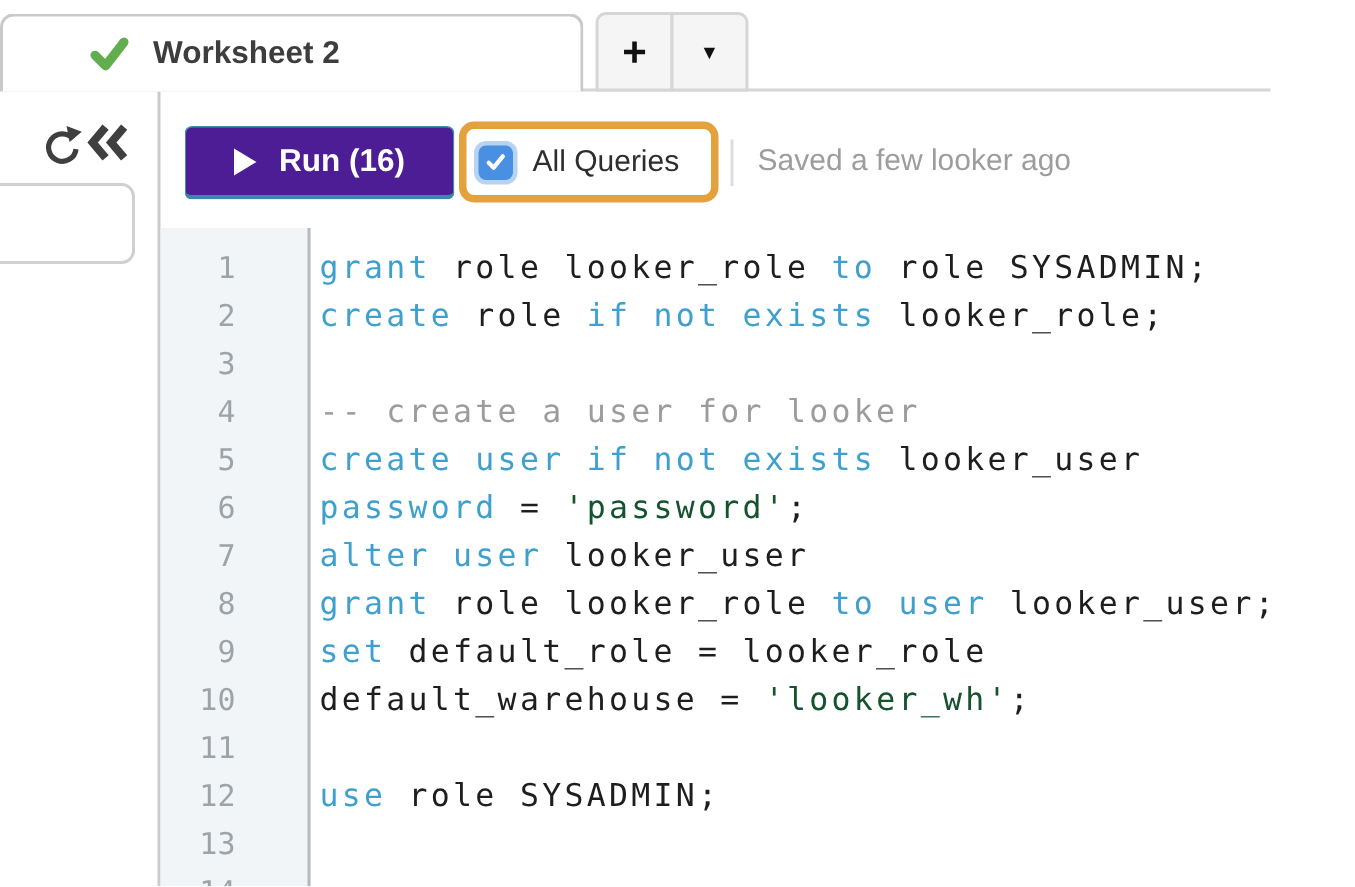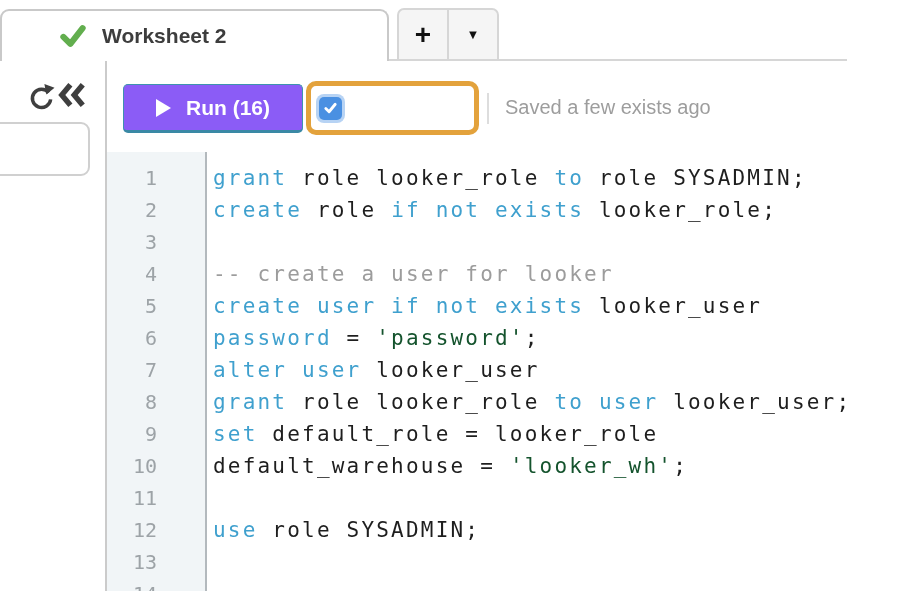--- a/index.html
+++ b/index.html
@@ -15,21 +15,21 @@
   .tab-btns{position:absolute;top:8px;left:397px;height:53px;display:flex;z-index:2;}
   .tbtn{width:52px;height:53px;background:#f5f5f5;border:2px solid #d6d6d6;box-sizing:border-box;
         display:flex;align-items:center;justify-content:center;cursor:pointer;padding:0;}
   .tbtn.plus{border-radius:7px 0 0 0;font-size:28px;font-weight:bold;color:#111;}
   .tbtn.caret{border-radius:0 7px 0 0;margin-left:-2px;font-size:13px;color:#111;}
 
   
   .icon-btn{position:absolute;background:none;border:none;padding:0;cursor:pointer;}
   .refresh-btn{left:28px;top:82px;}
   .collapse-btn{left:58px;top:81px;}
-  .run-btn{position:absolute;left:123px;top:84px;width:180px;height:49px;background:#8b5cf6;
+  .run-btn{position:absolute;left:123px;top:84px;width:180px;height:49px;background:#4c1d95;
            border:1px solid #3E92AF;border-bottom:3px solid #3A89A5;border-radius:5px;
            box-sizing:border-box;display:flex;align-items:center;justify-content:center;gap:15px;cursor:pointer;}
   .run-tri{width:0;height:0;border-left:15px solid #fff;border-top:9px solid transparent;border-bottom:9px solid transparent;}
   .run-label{color:#fff;font-size:21px;font-weight:bold;}
   .annotation-box{position:absolute;left:306px;top:81px;width:173px;height:54px;border:5px solid #E3A23C;
                   border-radius:10px;box-sizing:border-box;display:flex;align-items:center;padding-left:8px;}
   .checkbox{width:23px;height:23px;background:#4A90E2;border-radius:5px;box-shadow:0 0 0 3px #B7D3F4;
             display:flex;align-items:center;justify-content:center;cursor:pointer;flex:none;}
   .cb-label{margin-left:13px;font-size:20px;color:#2e2e2e;cursor:pointer;}
   .saved-divider{position:absolute;left:487px;top:93px;width:2px;height:31px;background:#ddd;}
@@ -92,24 +92,25 @@
     <span class="run-tri"></span>
     <span class="run-label">Run (16)</span>
   </div>
 
   <div class="annotation-box">
     <span class="checkbox">
       <svg width="17" height="16" viewBox="0 0 18 17">
           <path d="M4 9 L7.5 12.5 L14 4.5" fill="none" stroke="#fff" stroke-width="3" stroke-linecap="round" stroke-linejoin="round"></path>
         </svg>
     </span>
+    <span class="cb-label">All Queries</span>
   </div>
 
   <div class="saved-divider"></div>
-  <div class="saved-status">Saved a few exists ago</div>
+  <div class="saved-status">Saved a few looker ago</div>
 
   <div class="sidebar-box"></div>
   <div class="vdivider"></div>
 
   <div class="editor">
     <div class="gutter">
         <div class="ln">1</div>
         <div class="ln">2</div>
         <div class="ln">3</div>
         <div class="ln">4</div>

